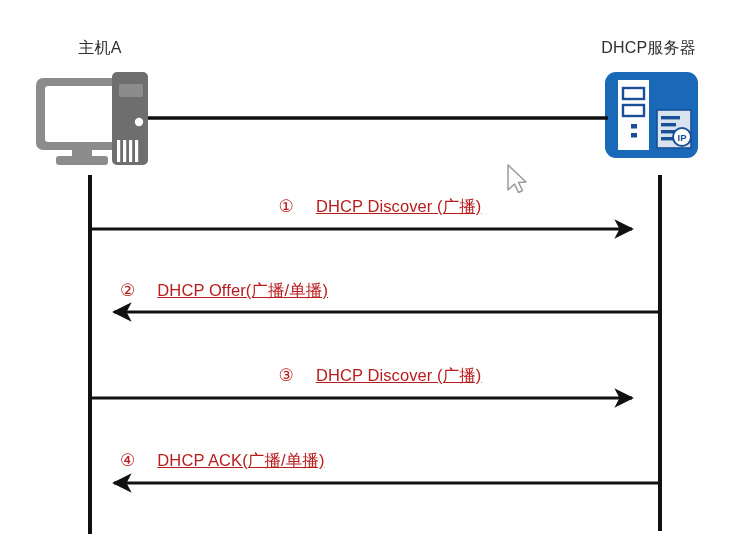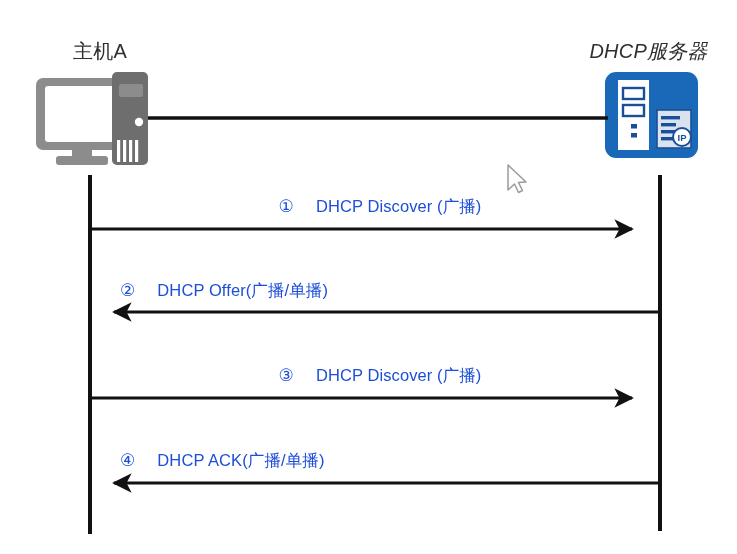--- a/index.html
+++ b/index.html
@@ -16,44 +16,44 @@
   }
   #diagram {
     position: absolute;
     left: 0;
     top: 0;
     width: 737px;
     height: 554px;
   }
   .node-label {
     position: absolute;
-    font-size: 20px;
+    font-size: 16px;
     color: #2f2f2f;
     white-space: nowrap;
     letter-spacing: 0.2px;
   }
   #host-label {
     left: 0px;
     top: 38px;
     width: 200px;
     text-align: center;
   }
   #server-label {
     left: 560px;
     top: 38px;
     width: 177px;
     text-align: center;
-    font-style: italic;
   }
   .msg-label {
     position: absolute;
     font-size: 16.5px;
-    color: #1d4ed8;
+    color: #b91c1c;
     white-space: nowrap;
     letter-spacing: 0.1px;
+    text-decoration: underline;
   }
   .msg-num {
     display: inline-block;
     margin-right: 22px;
     font-size: 17px;
   }
   #msg1-label { left: 120px; top: 196px; width: 520px; text-align: center; }
   #msg2-label { left: 120px; top: 280px; width: 520px; text-align: left; }
   #msg3-label { left: 120px; top: 365px; width: 520px; text-align: center; }
   #msg4-label { left: 120px; top: 450px; width: 520px; text-align: left; }

